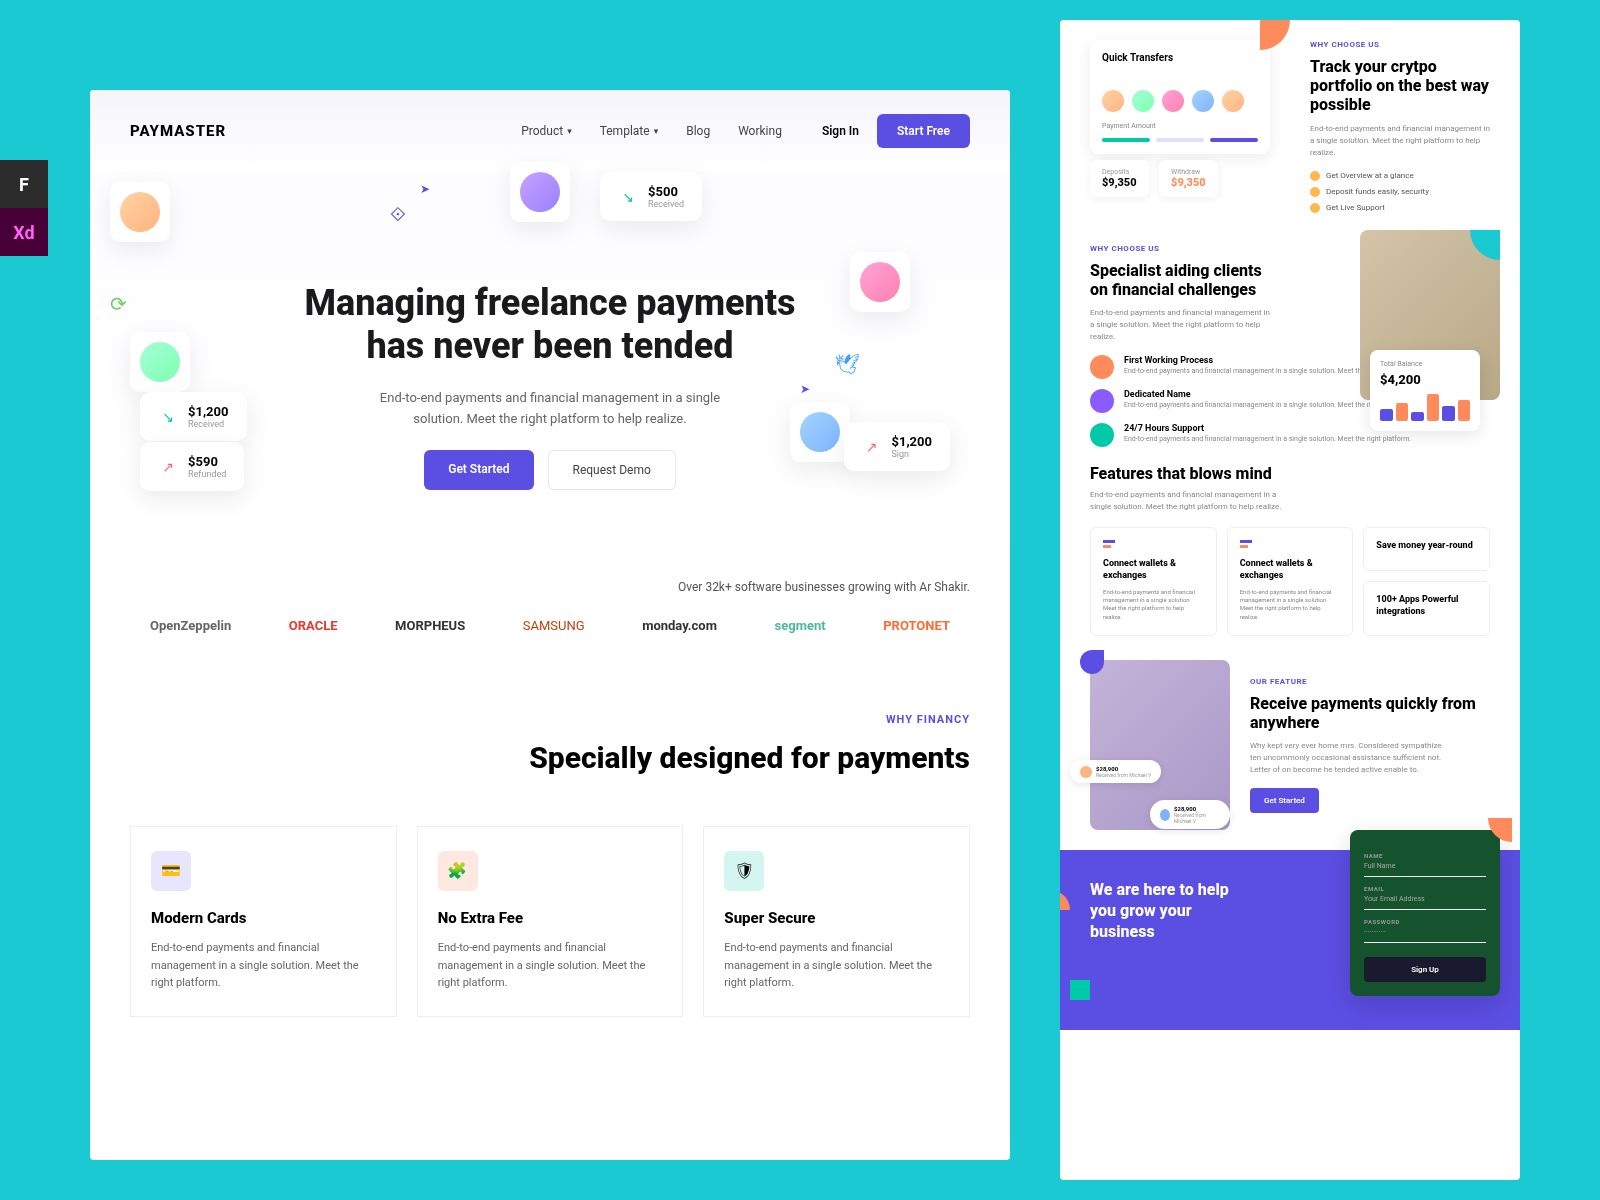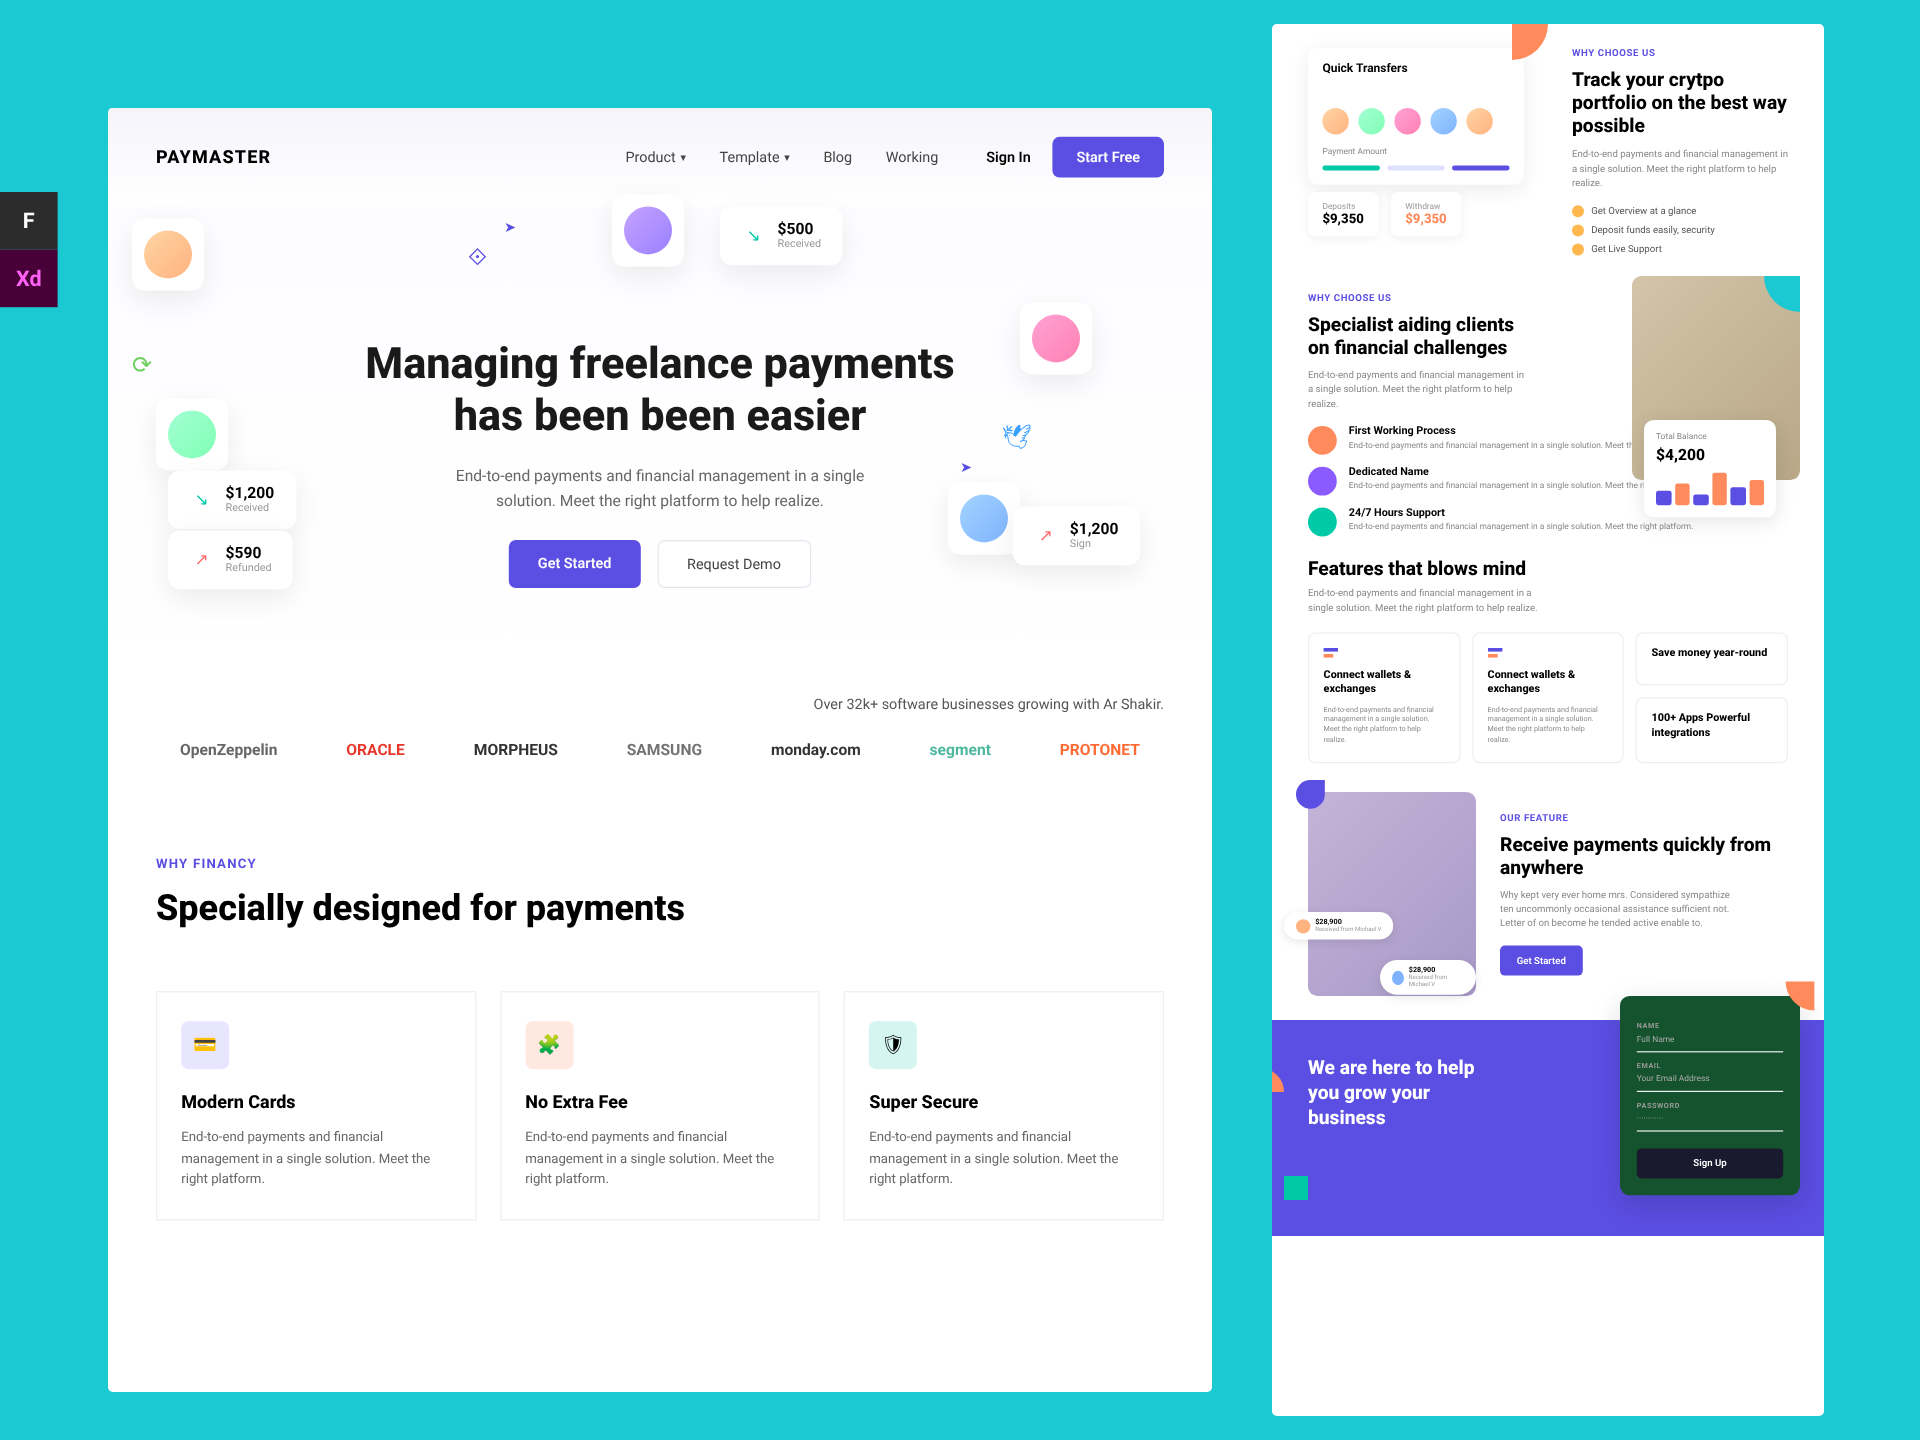--- a/index.html
+++ b/index.html
@@ -32,25 +32,25 @@
 .ticket .arr{width:20px;height:20px;display:flex;align-items:center;justify-content:center;font-size:14px}
 .ticket .amt{font-size:13px;font-weight:700}
 .ticket .lbl{font-size:9px;color:#999}
 .icon{position:absolute;font-size:20px}
 .trust{text-align:right;padding:30px 40px}
 .trust-txt{font-size:12px;color:#555;margin-bottom:24px}
 .logos{display:flex;justify-content:space-between;align-items:center;padding:0 20px}
 .lg{font-size:13px;font-weight:700;color:#666}
 .lg.or{color:#e8382d}
 .lg.mo{color:#333}
-.lg.sa{color:#737373;font-weight:700}
+.lg.sa{color:#c2410c;font-weight:400}
 .lg.mn{color:#333}
 .lg.sg{color:#4db89e}
 .lg.pr{color:#ff6b35}
-.why{text-align:left;padding:50px 40px 20px}
+.why{text-align:right;padding:50px 40px 20px}
 .eyebrow{font-size:11px;font-weight:700;color:#5b4ee3;letter-spacing:1px;margin-bottom:14px}
 .why h2{font-size:30px;font-weight:800;line-height:1.2}
 .cards{display:flex;gap:20px;padding:30px 40px}
 .card{flex:1;border:1px solid #eee;padding:24px 20px}
 .cico{width:40px;height:40px;border-radius:6px;display:flex;align-items:center;justify-content:center;margin-bottom:18px}
 .cico.c1{background:#e8e6ff}
 .cico.c2{background:#ffe8e0}
 .cico.c3{background:#d4f5f0}
 .card h3{font-size:15px;font-weight:800;margin-bottom:12px}
 .card p{font-size:11px;color:#666;line-height:1.6}
@@ -180,21 +180,21 @@
           <div class="lbl">Sign</div>
         </div>
     </div>
 
     <span class="icon" style="left:20px;top:120px;color:#6fcf5f">⟳</span>
     <span class="icon" style="left:300px;top:30px;color:#5b4ee3">⟐</span>
     <span class="icon" style="left:330px;top:10px;color:#5b4ee3;font-size:12px">➤</span>
     <span class="icon" style="right:150px;top:180px;color:#3aa0ff">🕊</span>
     <span class="icon" style="right:200px;top:210px;color:#5b4ee3;font-size:12px">➤</span>
 
-    <h1 class="headline"><span>Managing freelance payments</span><br><span>has been been easier</span></h1>
+    <h1 class="headline"><span>Managing freelance payments</span><br><span>has never been tended</span></h1>
     <p class="sub">End-to-end payments and financial management in a single solution. Meet the right platform to help realize.</p>
     <div class="btns">
       <div class="btn1">Get Started</div>
       <div class="btn2">Request Demo</div>
     </div>
   </div>
 
   <div class="trust">
     <div class="trust-txt">Over 32k+ software businesses growing with Ar Shakir.</div>
     <div class="logos">

